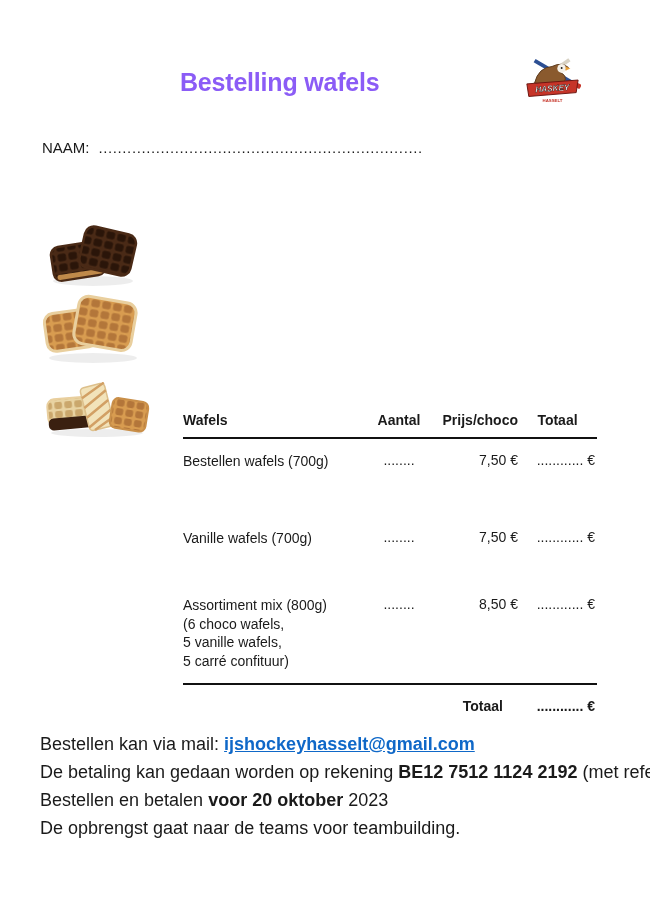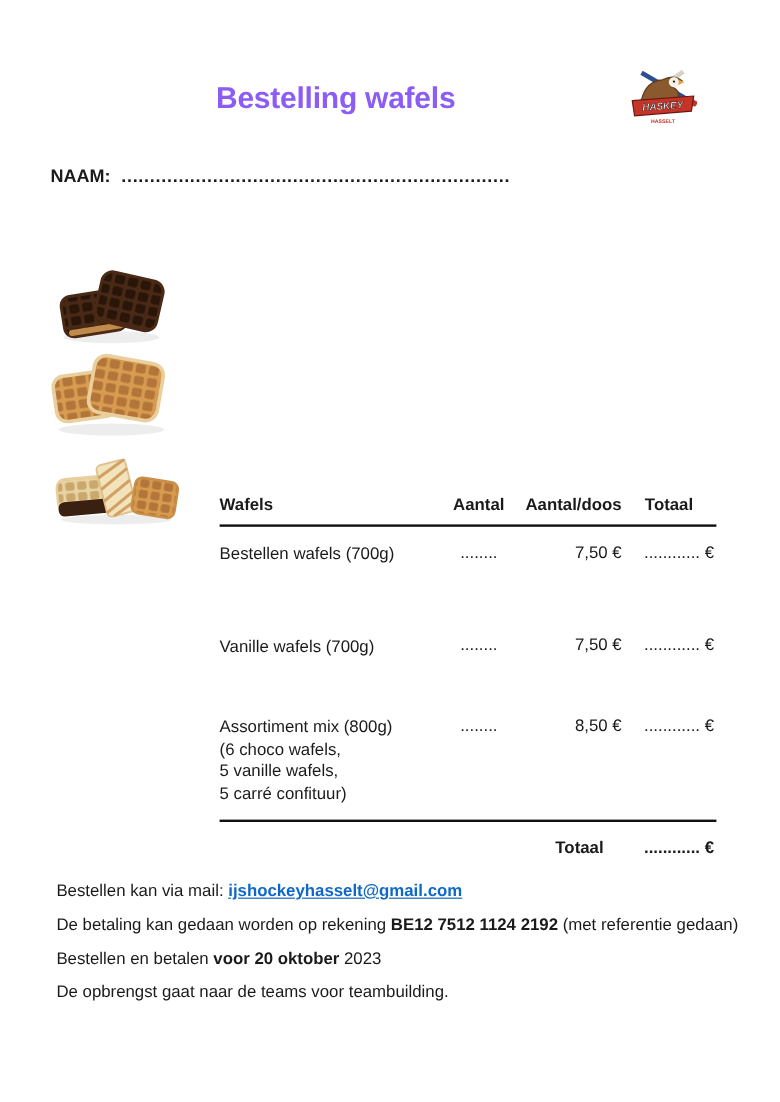--- a/index.html
+++ b/index.html
@@ -5,21 +5,21 @@
   html,body { margin:0; padding:0; background:#ffffff; }
   .page {
     position:relative; width:650px; height:918px; background:#ffffff;
     font-family:"Liberation Sans", sans-serif; color:#1a1a1a; overflow:hidden;
   }
   .title {
     position:absolute; left:180px; top:68px; margin:0;
     font-size:25px; font-weight:700; color:#8b5cf6; letter-spacing:-0.2px;
   }
   .logo { position:absolute; left:523px; top:55px; width:58px; height:52px; }
-  .naam-row { position:absolute; left:42px; top:139px; font-size:15px; font-weight:700; white-space:nowrap; }
+  .naam-row { position:absolute; left:42px; top:139px; font-size:15px; font-weight:400; white-space:nowrap; }
   .naam-dots { margin-left:9px; letter-spacing:0.6px; }
 
   .waffle-img { position:absolute; }
   .img-choc { left:46px; top:220px; width:94px; height:68px; }
   .img-van  { left:42px; top:291px; width:102px; height:74px; }
   .img-mix  { left:44px; top:382px; width:106px; height:56px; }
 
   .order-table { position:absolute; left:183px; top:412px; width:414px; height:312px; font-size:14px; }
   .trow {
     position:absolute; left:0; width:414px;
@@ -30,21 +30,21 @@
   .trow .c4 { text-align:right; padding-right:2px; }
   .thead { top:0; font-weight:700; padding-bottom:9px; border-bottom:2.5px solid #111; }
   .thead .c4 { text-align:center; padding-right:0; }
   .r1 { top:40px; } .r2 { top:117px; } .r3 { top:184px; }
   .product-cell { line-height:18.5px; }
   .detail-line { display:block; font-weight:400; }
   .bottom-rule { position:absolute; top:271px; left:0; width:414px; border-top:2px solid #111; height:0; }
   .total-row { top:286px; font-weight:700; }
   .total-row .c3 { padding-right:15px; }
 
-  .footer-line { position:absolute; left:47px; margin:0; font-size:14px; white-space:nowrap; }
+  .footer-line { position:absolute; left:40px; margin:0; font-size:18px; white-space:nowrap; }
   .f1 { top:734px; } .f2 { top:762px; } .f3 { top:790px; } .f4 { top:818px;text-align:right; }
   .bold { font-weight:700; }
   .email-link { font-weight:700; text-decoration:underline; cursor:pointer; }
 </style>
 </head>
 <body>
 
 <div class="page">
 
   <h1 class="title">Bestelling wafels</h1>
@@ -122,21 +122,21 @@
     <g transform="rotate(9 86 33)">
       <rect x="67" y="18" width="36" height="30" rx="6" fill="url(#pM2)" stroke="#c98f49" stroke-width="2"></rect>
     </g>
   </svg>
 
   <div class="order-table">
 
     <div class="trow thead">
       <span class="c1">Wafels</span>
       <span class="c2">Aantal</span>
-      <span class="c3">Aantal/doos</span>
+      <span class="c3">Prijs/choco</span>
       <span class="c4">Totaal</span>
     </div>
 
     <div class="trow r1">
       <span class="c1 product-cell">Bestellen wafels (700g)</span>
       <span class="c2">........</span>
       <span class="c3">7,50 €</span>
       <span class="c4">............ €</span>
     </div>
 

